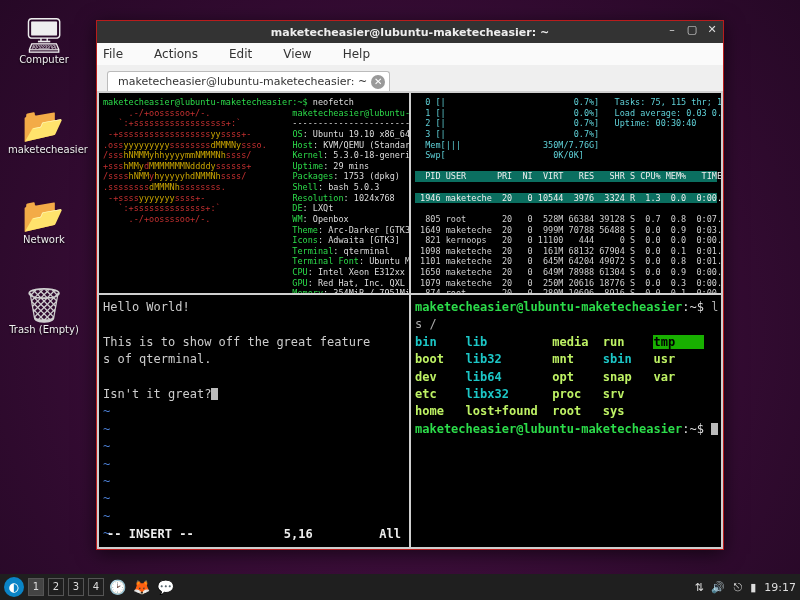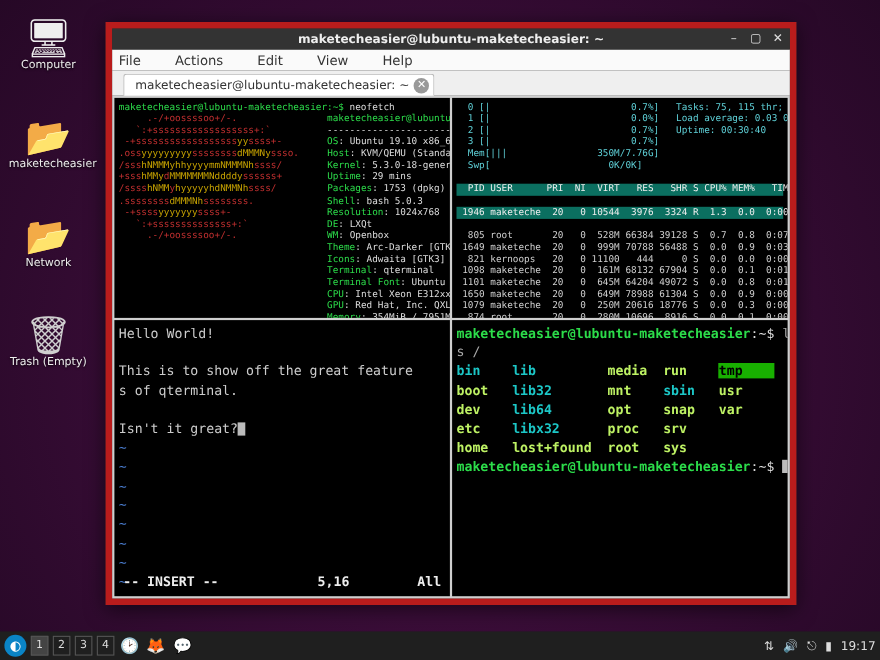--- a/index.html
+++ b/index.html
@@ -11,21 +11,21 @@
     font-size: 12px;
   }
   
   .desk-icon { position: absolute; width: 72px; text-align: center; color: #eee; }
   .desk-icon .glyph { font-size: 34px; line-height: 1; }
   .desk-icon .lbl { font-size: 10px; margin-top: 2px; text-shadow: 0 1px 2px #000; }
   .folder { color:#3daee9; }
   .trashc { color:#cfcfcf; }
   
   .win { position:absolute; left:96px; top:20px; width:628px; height:530px;
-         background:#2b2b2b; border:6px solid #b91c1c; box-shadow:0 4px 18px rgba(0,0,0,.6);
+         background:#2b2b2b; border:1px solid #b91c1c; box-shadow:0 4px 18px rgba(0,0,0,.6);
          display:flex; flex-direction:column; }
   .titlebar { height:22px; background:#333; display:flex; align-items:center; position:relative; }
   .titlebar .titletxt { flex:1; text-align:center; font-size:11px; color:#eee; font-weight:bold; }
   .wbtns { position:absolute; right:4px; top:2px; display:flex; gap:6px; }
   .wbtns span { width:14px; height:14px; font-size:11px; color:#ddd; text-align:center; cursor:pointer; }
   .menubar { height:22px; background:#fafafa; display:flex; align-items:center; padding:0 6px; gap:31px; color:#333; font-size:12px; }
   .menubar span { cursor:pointer; }
   .tabbar { height:26px; background:#efefef; display:flex; align-items:flex-end; padding:0 4px 0 10px; }
   .tab { background:#fff; border:1px solid #bbb; border-bottom:none; padding:3px 22px 3px 10px;
          font-size:11px; color:#333; position:relative; border-radius:3px 3px 0 0; }

